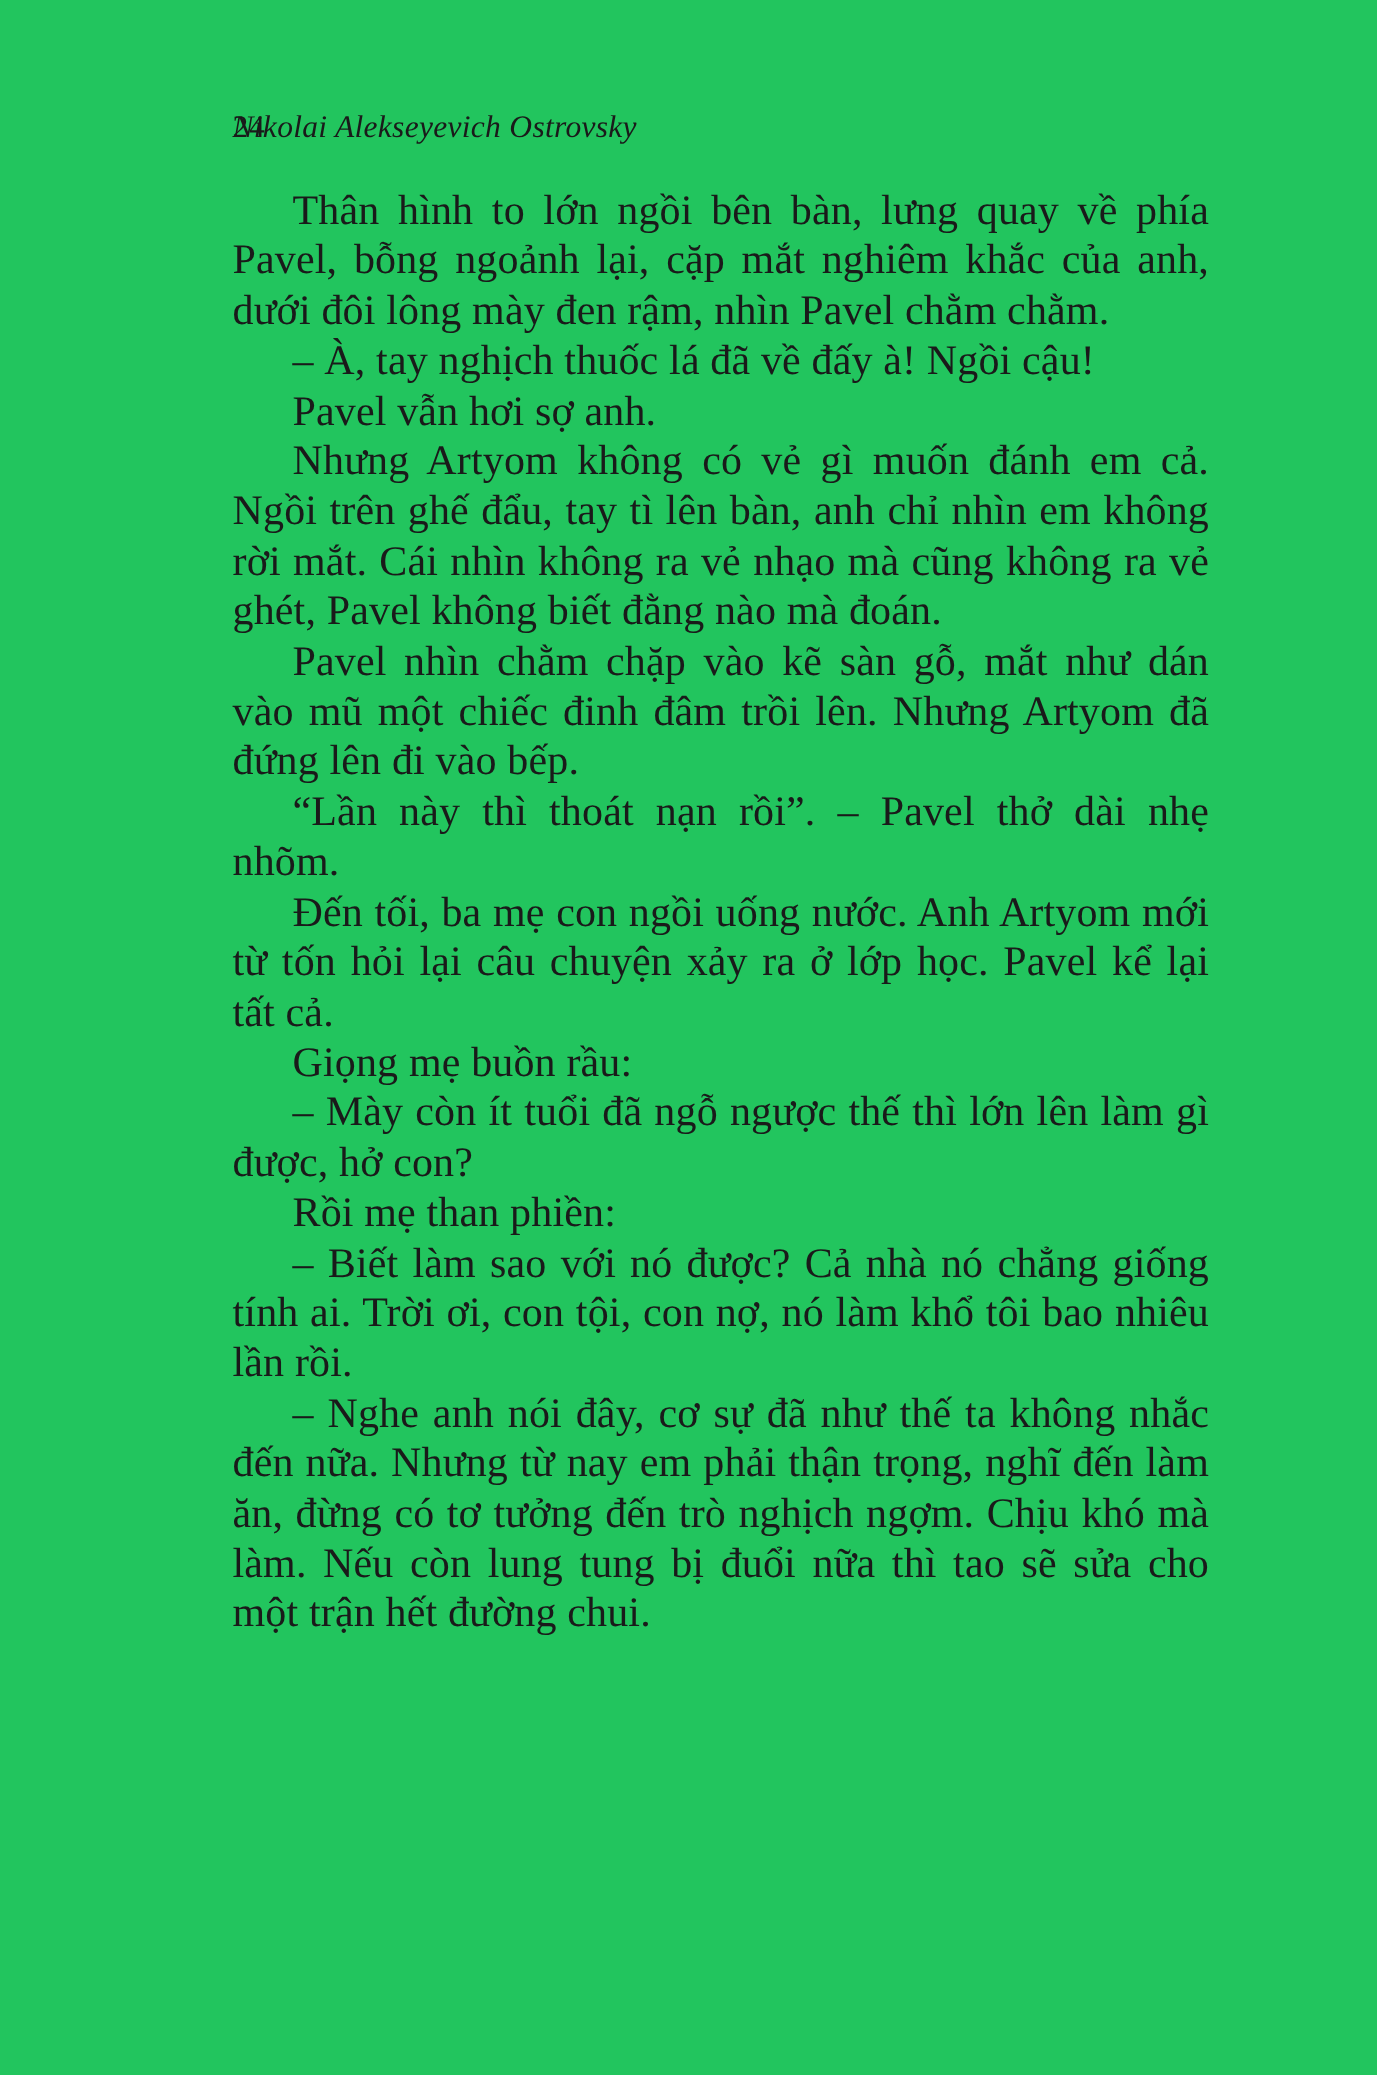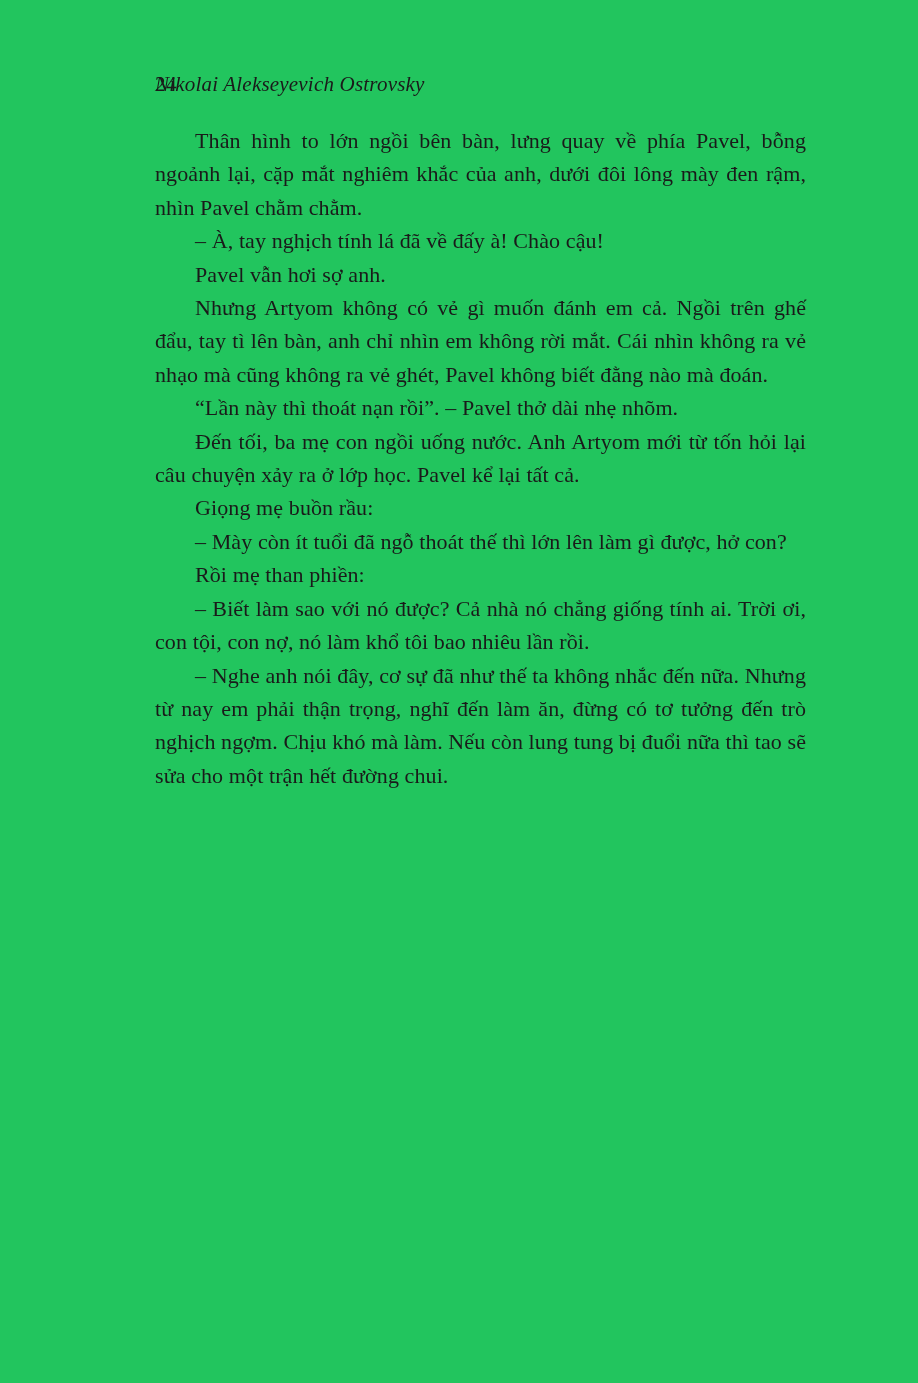--- a/index.html
+++ b/index.html
@@ -30,21 +30,21 @@
     top: 0;
     font-style: normal;
     letter-spacing: 0.5px;
   }
   .running-head {
     text-align: left;
     font-style: italic;
     letter-spacing: 0.2px;
   }
   .page-body {
-    font-size: 22px;
+    font-size: 28px;
     line-height: 33.4px;
     text-align: justify;
     letter-spacing: 0.1px;
   }
   .page-body p {
     margin: 0;
     padding: 0;
     text-indent: 40px;
   }
 </style>
@@ -52,24 +52,25 @@
 <body>
 
 <div class="page">
   <div class="page-header">
     <span class="page-number">24</span>
     <div class="running-head">Nikolai Alekseyevich Ostrovsky</div>
   </div>
   <div class="page-body">
 
   <p>Thân hình to lớn ngồi bên bàn, lưng quay về phía Pavel, bỗng ngoảnh lại, cặp mắt nghiêm khắc của anh, dưới đôi lông mày đen rậm, nhìn Pavel chằm chằm.</p>
-      <p>– À, tay nghịch tính lá đã về đấy à! Chào cậu!</p>
+      <p>– À, tay nghịch thuốc lá đã về đấy à! Ngồi cậu!</p>
       <p>Pavel vẫn hơi sợ anh.</p>
       <p>Nhưng Artyom không có vẻ gì muốn đánh em cả. Ngồi trên ghế đẩu, tay tì lên bàn, anh chỉ nhìn em không rời mắt. Cái nhìn không ra vẻ nhạo mà cũng không ra vẻ ghét, Pavel không biết đằng nào mà đoán.</p>
+      <p>Pavel nhìn chằm chặp vào kẽ sàn gỗ, mắt như dán vào mũ một chiếc đinh đâm trồi lên. Nhưng Artyom đã đứng lên đi vào bếp.</p>
       <p>“Lần này thì thoát nạn rồi”. – Pavel thở dài nhẹ nhõm.</p>
       <p>Đến tối, ba mẹ con ngồi uống nước. Anh Artyom mới từ tốn hỏi lại câu chuyện xảy ra ở lớp học. Pavel kể lại tất cả.</p>
       <p>Giọng mẹ buồn rầu:</p>
-      <p>– Mày còn ít tuổi đã ngỗ thoát thế thì lớn lên làm gì được, hở con?</p>
+      <p>– Mày còn ít tuổi đã ngỗ ngược thế thì lớn lên làm gì được, hở con?</p>
       <p>Rồi mẹ than phiền:</p>
       <p>– Biết làm sao với nó được? Cả nhà nó chẳng giống tính ai. Trời ơi, con tội, con nợ, nó làm khổ tôi bao nhiêu lần rồi.</p>
       <p>– Nghe anh nói đây, cơ sự đã như thế ta không nhắc đến nữa. Nhưng từ nay em phải thận trọng, nghĩ đến làm ăn, đừng có tơ tưởng đến trò nghịch ngợm. Chịu khó mà làm. Nếu còn lung tung bị đuổi nữa thì tao sẽ sửa cho một trận hết đường chui.</p>
     </div>
 </div>
 
 </body></html>

